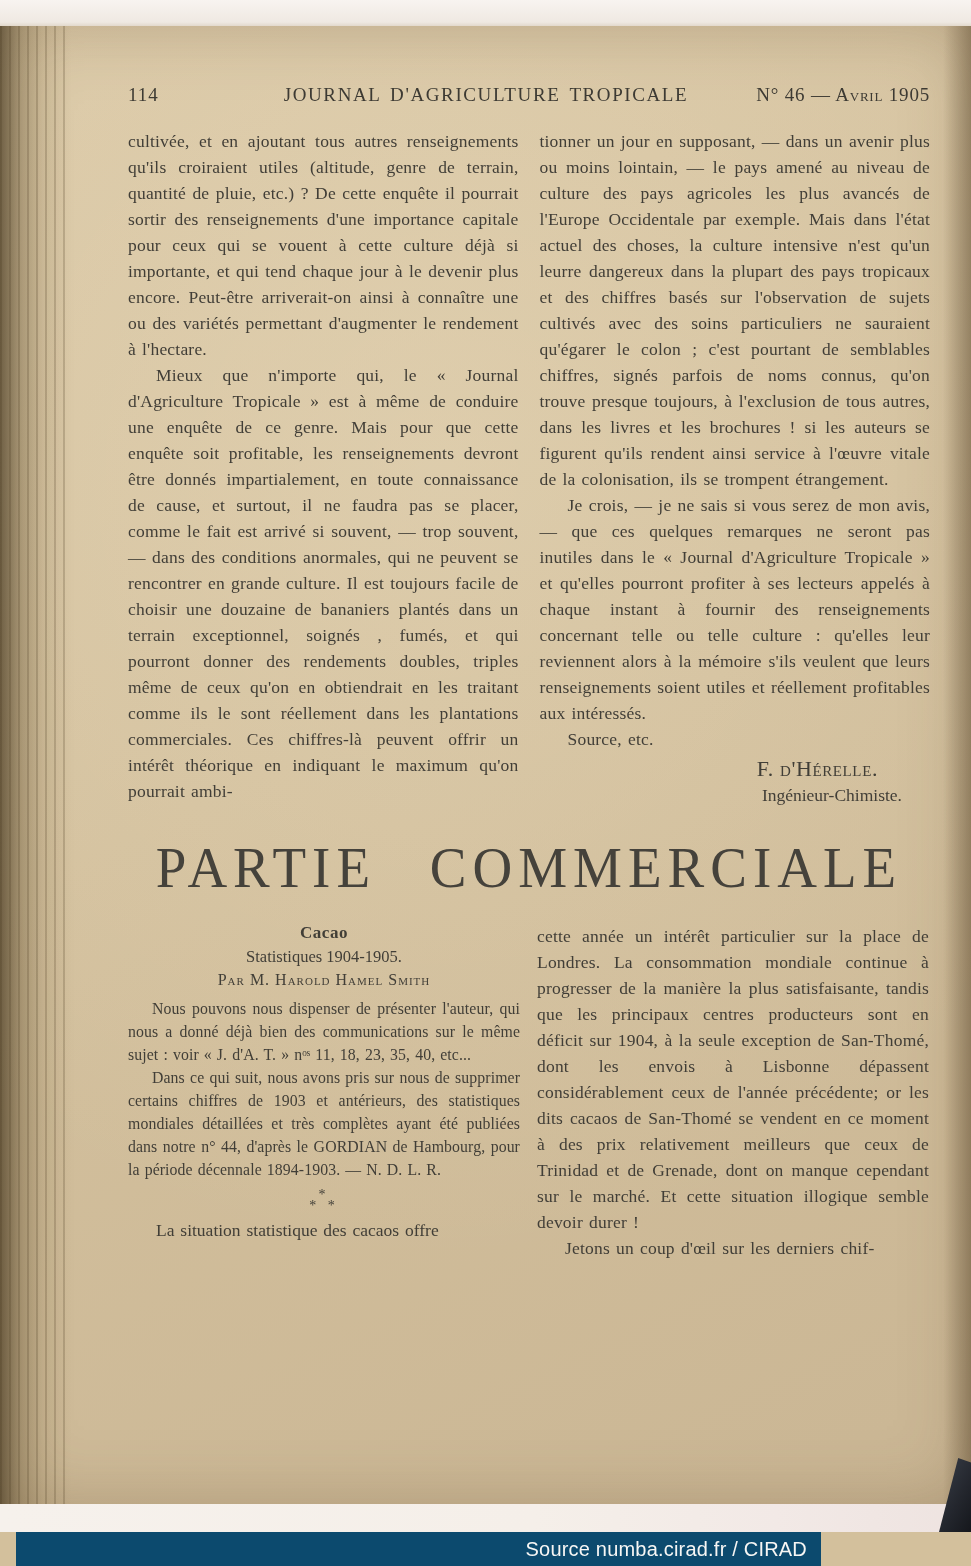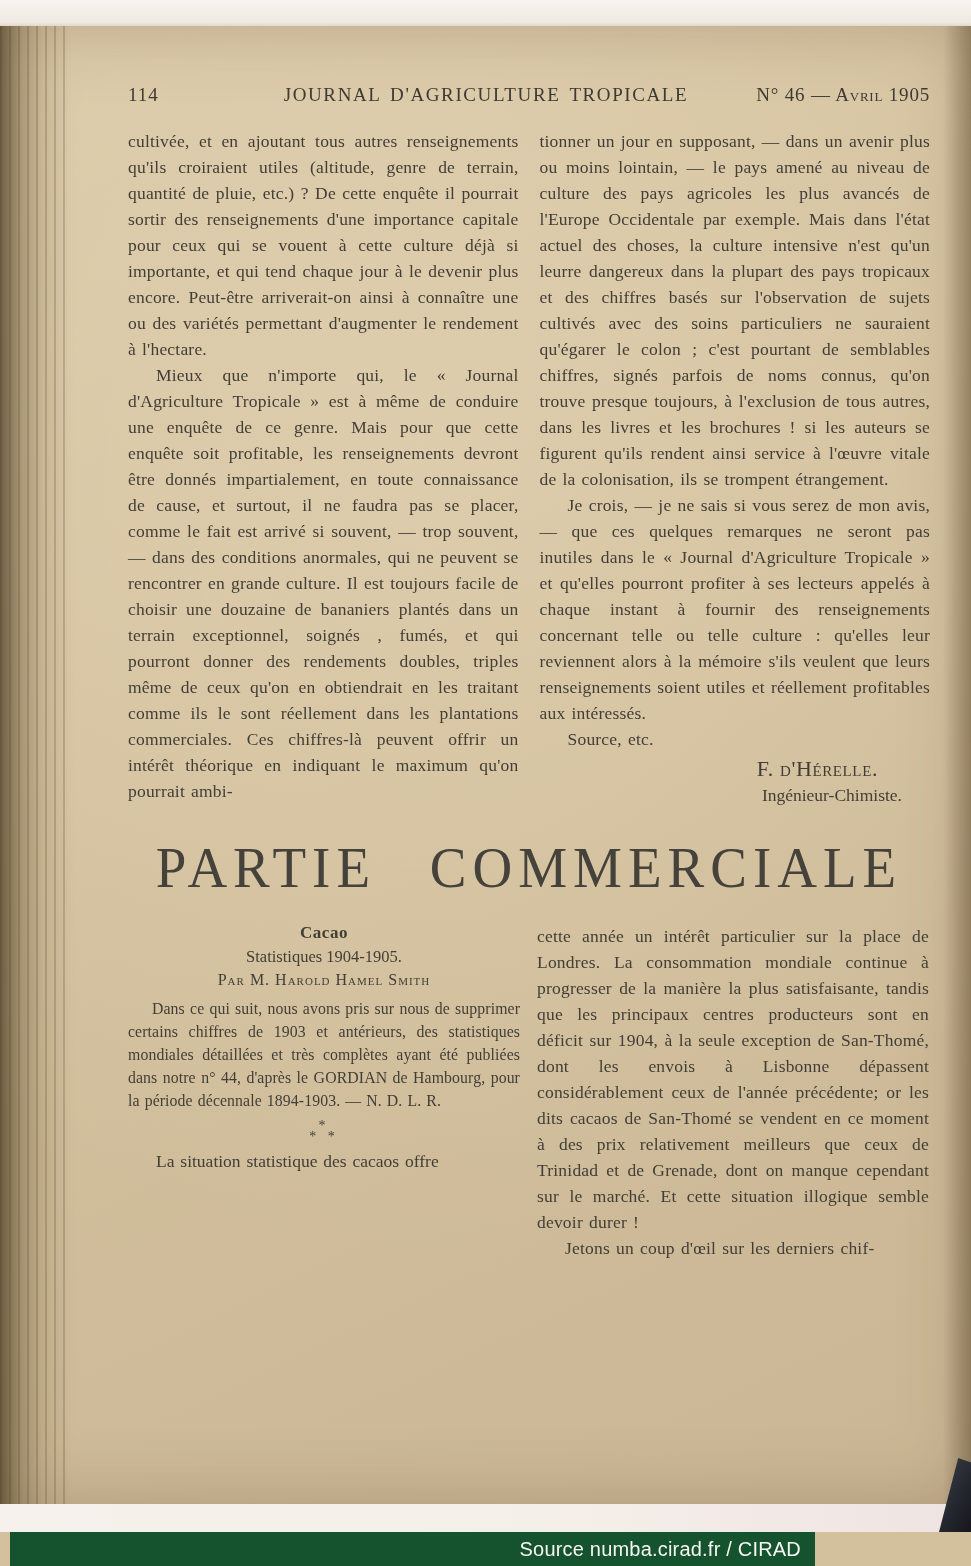--- a/index.html
+++ b/index.html
@@ -28,22 +28,22 @@
     background: linear-gradient(90deg, #f6f1ec 0%, #f5efe9 55%, #f2e9e6 80%, #eee3e0 100%);
     z-index: 3;
   }
   .cover-corner-bottom {
     position: absolute; right: 0; top: 1458px; width: 32px; height: 74px;
     background: linear-gradient(120deg, #3a3f49 0%, #23262d 60%, #15171c 100%);
     clip-path: polygon(60% 0, 100% 6%, 100% 100%, 0 100%);
     z-index: 4;
   }
   .footer-bar {
-    position: absolute; left: 10px; top: 1532px; width: 805px; height: 34px;
-    background: #14532d;
+    position: absolute; left: 16px; top: 1532px; width: 805px; height: 34px;
+    background: #0c4a6e;
     display: flex; align-items: center; justify-content: flex-end;
     padding-right: 14px; box-sizing: border-box;
     z-index: 7;
   }
   .footer-bar span {
     color: #f7f6f4;
     font-family: "Liberation Sans", sans-serif;
     font-size: 20px; letter-spacing: .2px;
   }
 
@@ -152,20 +152,21 @@
       </div>
     </div>
 
     <h1 class="section-title">PARTIE COMMERCIALE</h1>
 
     <div class="sub-columns">
       <div class="col">
         <p class="cacao-title">Cacao</p>
         <p class="cacao-sub">Statistiques 1904-1905.</p>
         <p class="cacao-byline">Par M. Harold Hamel Smith</p>
+        <p class="note-p">Nous pouvons nous dispenser de présenter l'auteur, qui nous a donné déjà bien des communications sur le même sujet : voir « J. d'A. T. » nᵒˢ 11, 18, 23, 35, 40, etc...</p>
         <p class="note-p">Dans ce qui suit, nous avons pris sur nous de supprimer certains chiffres de 1903 et antérieurs, des statistiques mondiales détaillées et très complètes ayant été publiées dans notre n° 44, d'après le GORDIAN de Hambourg, pour la période décennale 1894-1903. — N. D. L. R.</p>
         <div class="star-divider">
           <div>*</div>
           <div>* *</div>
         </div>
         <p class="lead-p">La situation statistique des cacaos offre</p>
       </div>
       <div class="col">
         <p class="body-p">cette année un intérêt particulier sur la place de Londres. La consommation mondiale continue à progresser de la manière la plus satisfaisante, tandis que les principaux centres producteurs sont en déficit sur 1904, à la seule exception de San-Thomé, dont les envois à Lisbonne dépassent considérablement ceux de l'année précédente; or les dits cacaos de San-Thomé se vendent en ce moment à des prix relativement meilleurs que ceux de Trinidad et de Grenade, dont on manque cependant sur le marché. Et cette situation illogique semble devoir durer !</p>
         <p class="body-p indent">Jetons un coup d'œil sur les derniers chif-</p>

